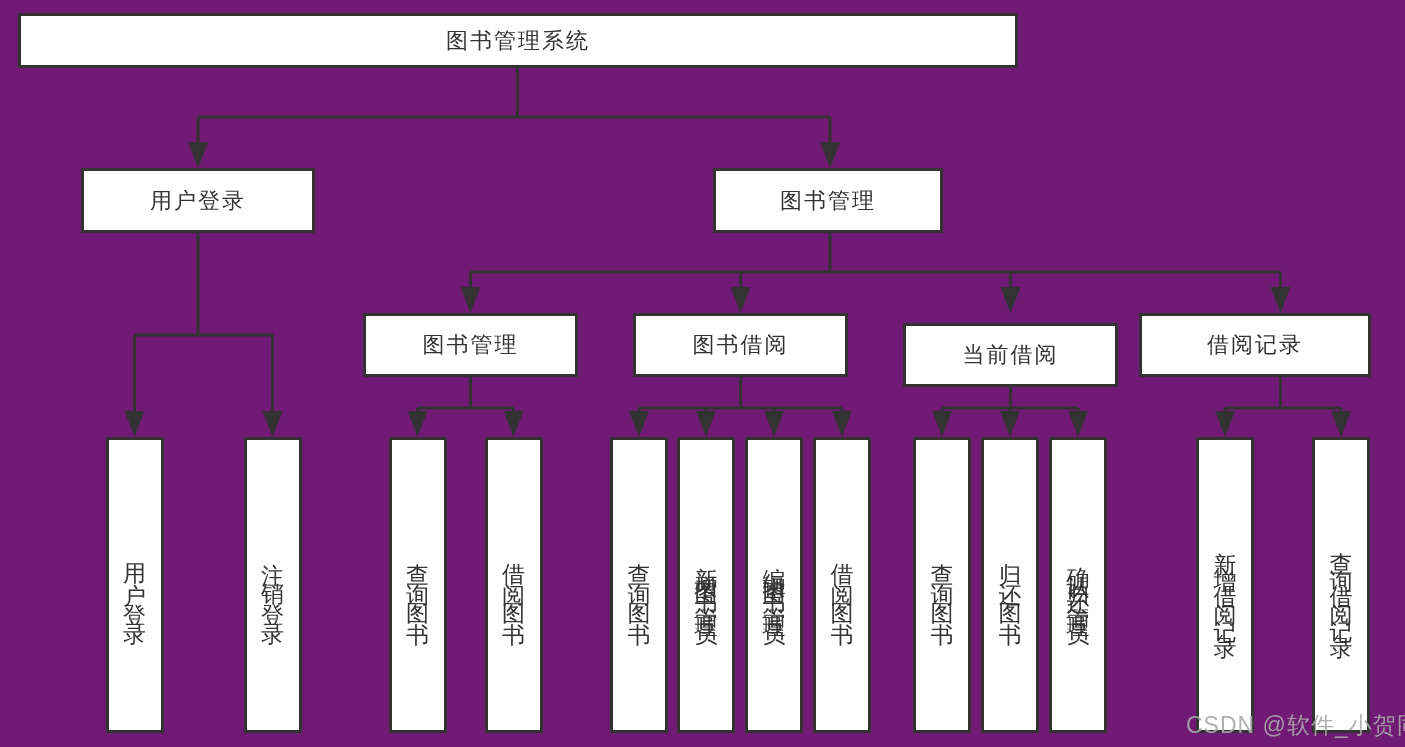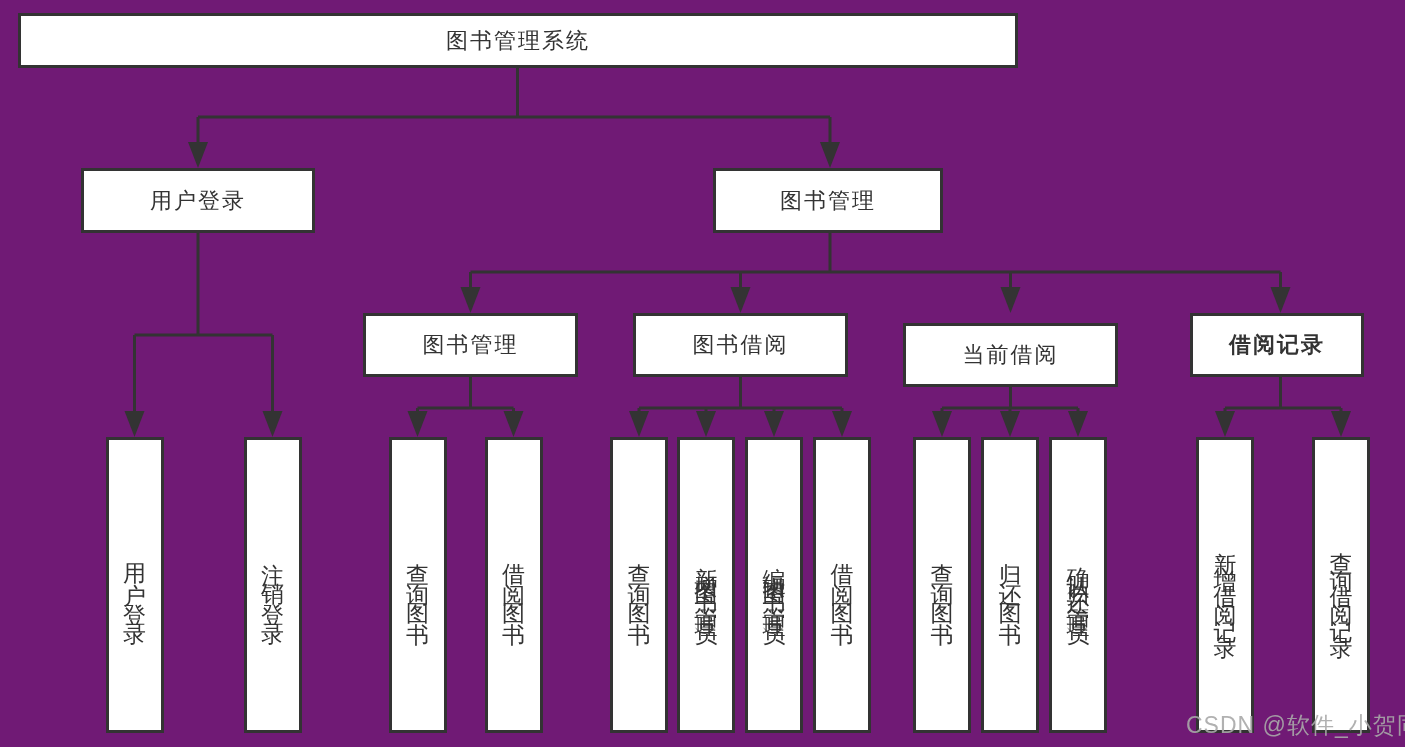--- a/index.html
+++ b/index.html
@@ -113,21 +113,21 @@
 
   <div class="node h" style="left:363px;top:313px;width:215px;height:64px;">
     <span>图书管理</span>
   </div>
   <div class="node h" style="left:633px;top:313px;width:215px;height:64px;text-align:center;">
     <span>图书借阅</span>
   </div>
   <div class="node h" style="left:903px;top:323px;width:215px;height:64px;">
     <span>当前借阅</span>
   </div>
-  <div class="node h" style="left:1190px;top:313px;width:174px;height:64px;font-weight:bold;">
+  <div class="node h" style="left:1139px;top:313px;width:232px;height:64px;">
     <span>借阅记录</span>
   </div>
 
   <div class="node v" style="left:105.5px;top:437px;width:58px;height:296px;">
     <span>用户登录</span>
   </div>
   <div class="node v" style="left:243.5px;top:437px;width:58px;height:296px;">
     <span>注销登录</span>
   </div>
 

